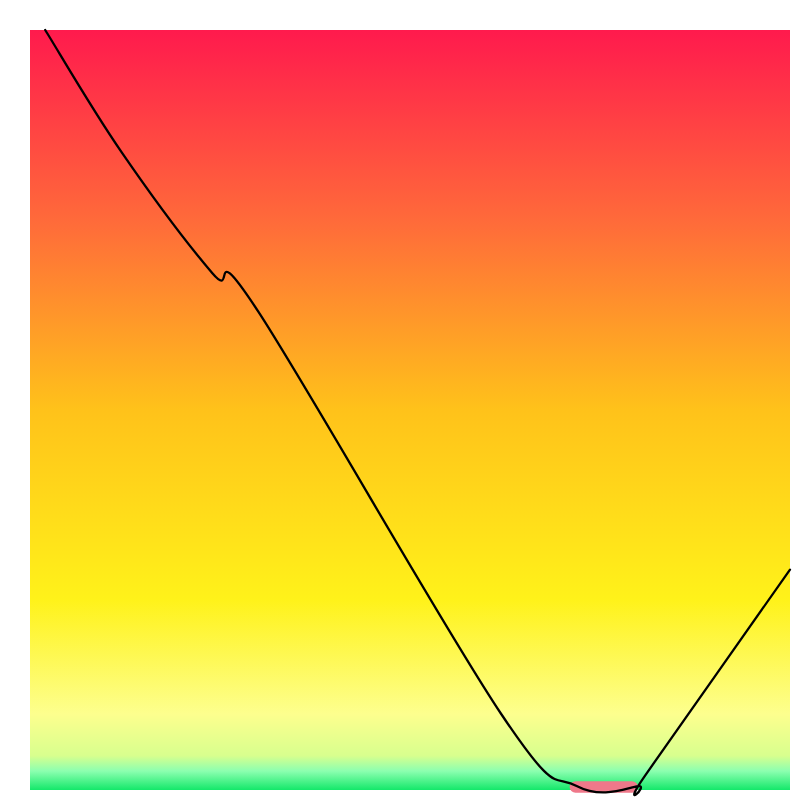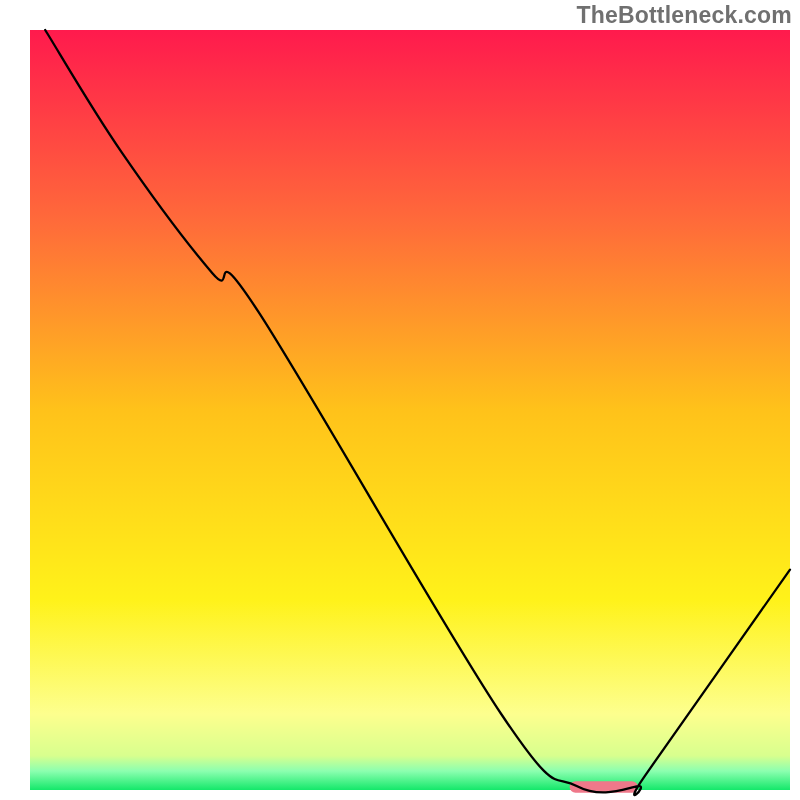--- a/index.html
+++ b/index.html
@@ -31,21 +31,20 @@
     left: 0;
     top: 0;
     width: 800px;
     height: 800px;
     display: block;
   }
 </style>
 </head>
 <body>
 <div class="wrap">
-  <div class="watermark">TheBottleneck.com</div>
 
   <svg class="chart" viewBox="0 0 800 800" preserveAspectRatio="none">
     <defs>
       <linearGradient id="bg-grad" x1="0" y1="0" x2="0" y2="1">
           <stop offset="0%" stop-color="#ff1a4d"></stop>
           <stop offset="25%" stop-color="#ff6a3a"></stop>
           <stop offset="50%" stop-color="#ffc21a"></stop>
           <stop offset="75%" stop-color="#fff21a"></stop>
           <stop offset="90%" stop-color="#fdff8e"></stop>
           <stop offset="95.5%" stop-color="#d8ff8e"></stop>

